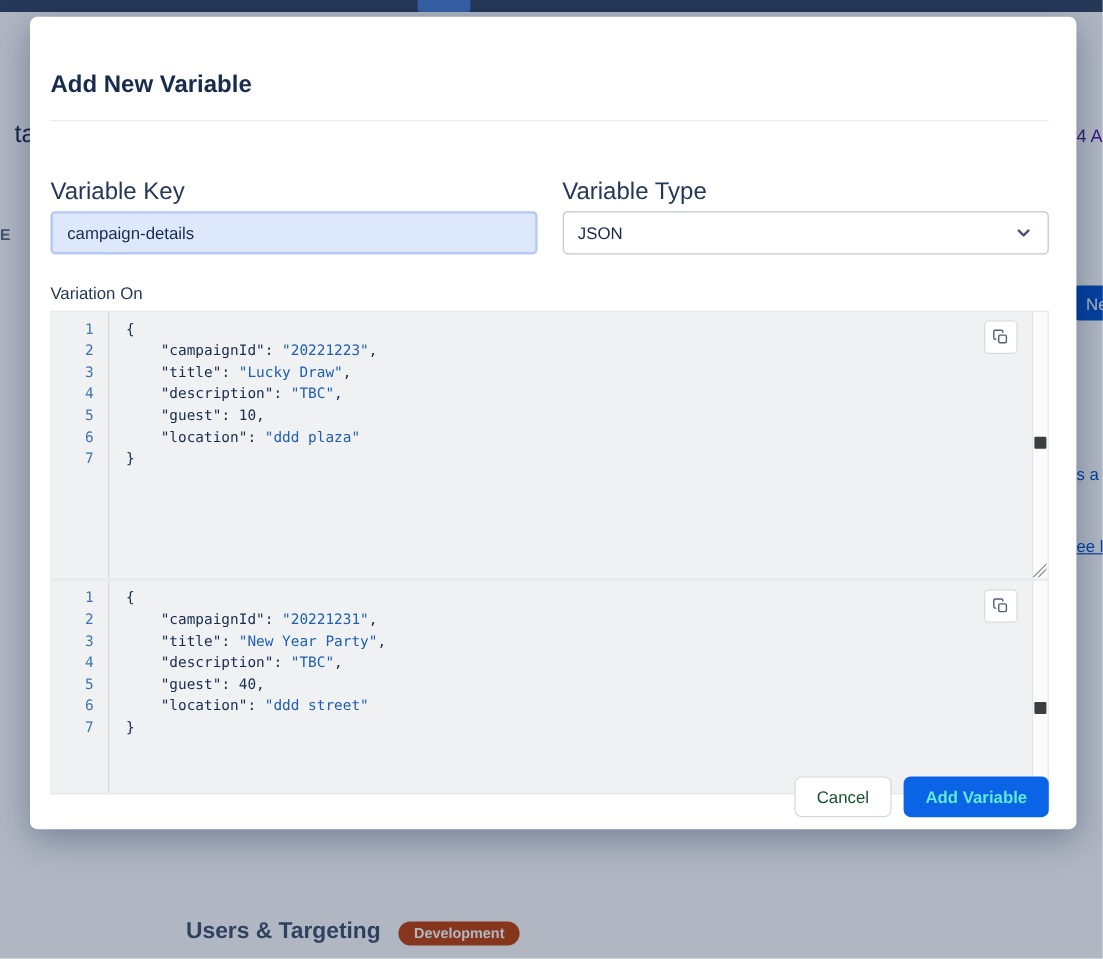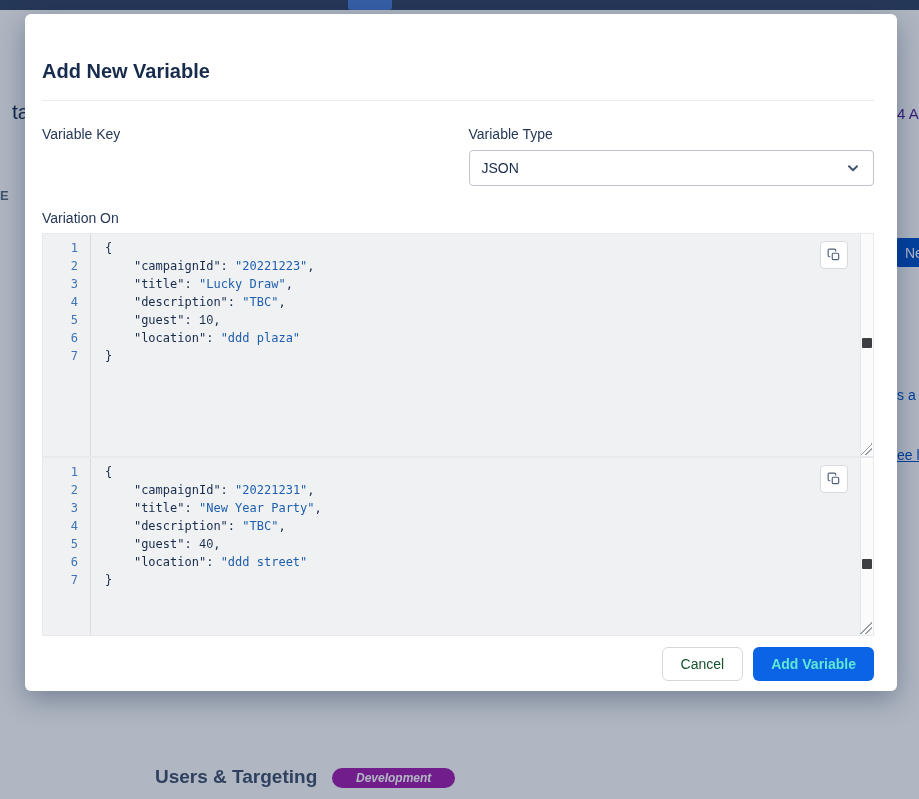--- a/index.html
+++ b/index.html
@@ -17,39 +17,39 @@
   .navbar-item { position: absolute; top: 0; left: 348px; width: 44px; height: 10px; background: #4c7fd6; border-radius: 0 0 3px 3px; }
   .bg-frag { position: absolute; white-space: nowrap; }
   .frag-title { left: 0; top: 100px; font-size: 21px; font-weight: 500; color: #172b4d; margin-left: 12px; }
   .frag-topright { left: 897px; top: 105px; font-size: 15px; color: #4c1d95; }
   .frag-leftmid { left: 0; top: 188px; font-size: 13px; font-weight: 700; color: #5e6c84; }
   .frag-button { left: 895px; top: 238px; height: 29px; padding: 0 10px; background: #0052cc; color: #fff;
                  font-size: 14px; display: flex; align-items: center; border-radius: 4px 0 0 4px; }
   .frag-link1 { left: 897px; top: 387px; font-size: 14px; color: #0052cc; }
   .frag-link2 { left: 897px; top: 447px; font-size: 14px; color: #0052cc; text-decoration: underline; }
   .frag-heading { left: 155px; top: 766px; font-size: 19px; font-weight: 700; color: #42526e; }
-  .frag-badge { left: 332px; top: 768px; height: 20px; padding: 0 24px; background: #a21caf; color: #fff;
-                font-size: 12px; font-weight: 600; border-radius: 10px; display: flex; align-items: center; font-style: italic; }
+  .frag-badge { left: 332px; top: 768px; height: 20px; padding: 0 13px; background: #c2410c; color: #fff;
+                font-size: 12px; font-weight: 600; border-radius: 10px; display: flex; align-items: center; }
 
   
   .overlay { position: absolute; inset: 0; background: rgba(9,30,66,0.32); z-index: 5; }
 
   
   .modal {
     position: absolute; left: 25px; top: 14px; width: 872px; height: 677px;
     background: #fff; border-radius: 6px; z-index: 10;
     box-shadow: 0 8px 28px rgba(9,30,66,0.35);
     padding: 0 23px 0 17px;
   }
   .modal-title { margin-top: 45px; font-size: 20px; font-weight: 700; color: #172b4d; line-height: 24px; }
   .divider { height: 1px; background: #ebecf0; margin-top: 17px; }
 
   .form-row { display: flex; gap: 21px; margin-top: 25px; }
   .field { flex: 1; min-width: 0; }
-  .field-label { font-size: 14px; color: #253858; margin-bottom: 8px; line-height: 16px; }
+  .field-label { font-size: 20px; color: #253858; margin-bottom: 8px; line-height: 16px; margin-top: 26px; }
   .text-input {
     width: 100%; height: 36px; border-radius: 4px;
     border: 2px solid #b6c8f3; background: #dee8fb;
     padding: 0 12px; font-size: 14px; color: #172b4d;
     font-family: "Liberation Sans", sans-serif; outline: none;
   }
   .select {
     width: 100%; height: 36px; border-radius: 4px; border: 1px solid #c0c4cb; background: #fff;
     display: flex; align-items: center; justify-content: space-between;
     padding: 0 12px; font-size: 14px; color: #172b4d; cursor: pointer;
@@ -71,21 +71,21 @@
   }
   .gutter .line-number { height: 18px; padding-right: 12px; }
   .code-lines {
     position: absolute; left: 48px; top: 0; right: 14px; bottom: 0;
     padding: 5px 0 0 14px; overflow: hidden;
   }
   .code-line { height: 18px; white-space: pre; }
   .tk-pln { color: #172b4d; }
   .tk-key { color: #172b4d; }
   .tk-str { color: #1e5fb0; }
-  .tk-num { color: #172b4d; font-family: Liberation Mono, monospace; }
+  .tk-num { color: #172b4d; }
 
   .copy-btn {
     position: absolute; top: 7px; right: 25px; width: 28px; height: 28px;
     background: #fff; border: 1px solid #d7dade; border-radius: 4px;
     display: flex; align-items: center; justify-content: center; cursor: pointer;
   }
   .scrollbar {
     position: absolute; right: 0; top: 0; bottom: 0; width: 13px;
     background: #fbfbfc; border-left: 1px solid #e4e6e9;
   }
@@ -120,20 +120,21 @@
 
 <div class="overlay"></div>
 
 <div class="modal">
   <h1 class="modal-title">Add New Variable</h1>
   <div class="divider"></div>
 
   <div class="form-row">
     <div class="field">
       <div class="field-label">Variable Key</div>
+      <input class="text-input" type="text" value="campaign-details" style="">
     </div>
     <div class="field">
       <div class="field-label">Variable Type</div>
       <div class="select">
         <span>JSON</span>
         <span style="display:flex">
           <svg width="16" height="16" viewBox="0 0 16 16" fill="none" stroke="#44546f" stroke-width="2" stroke-linecap="round" stroke-linejoin="round">
               <path d="M4 6.2l4 4 4-4"></path>
             </svg>
         </span>

